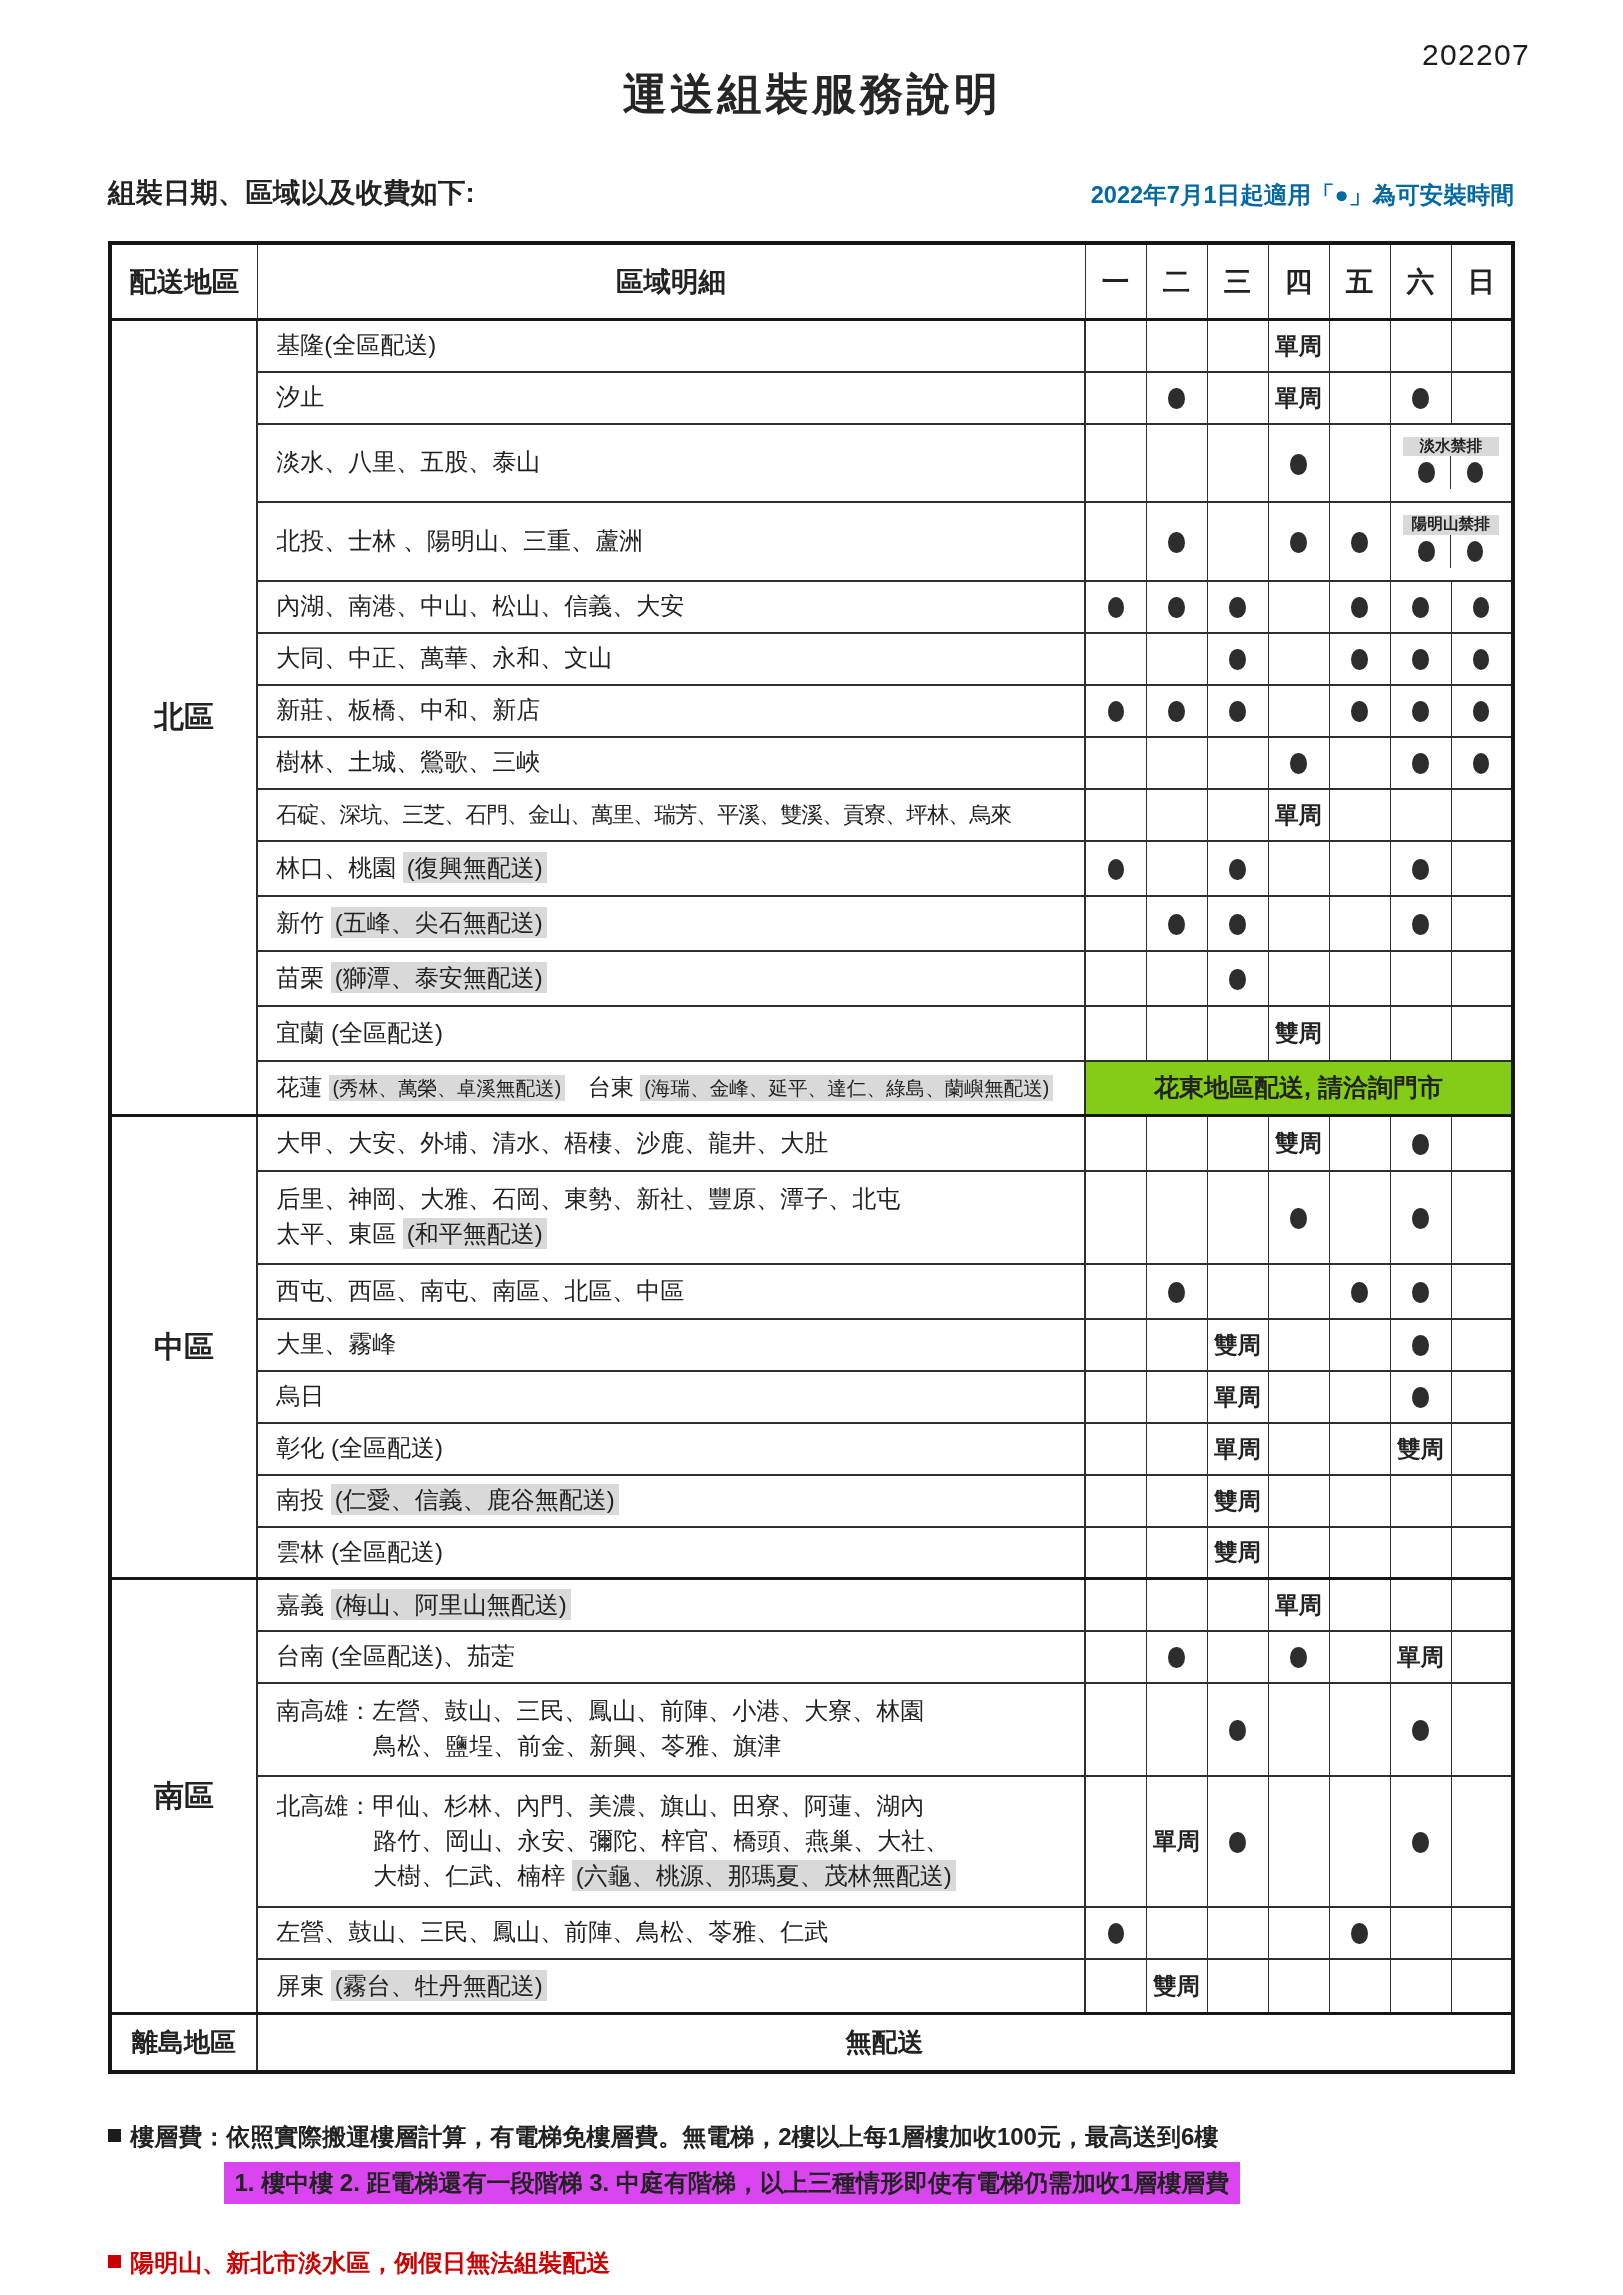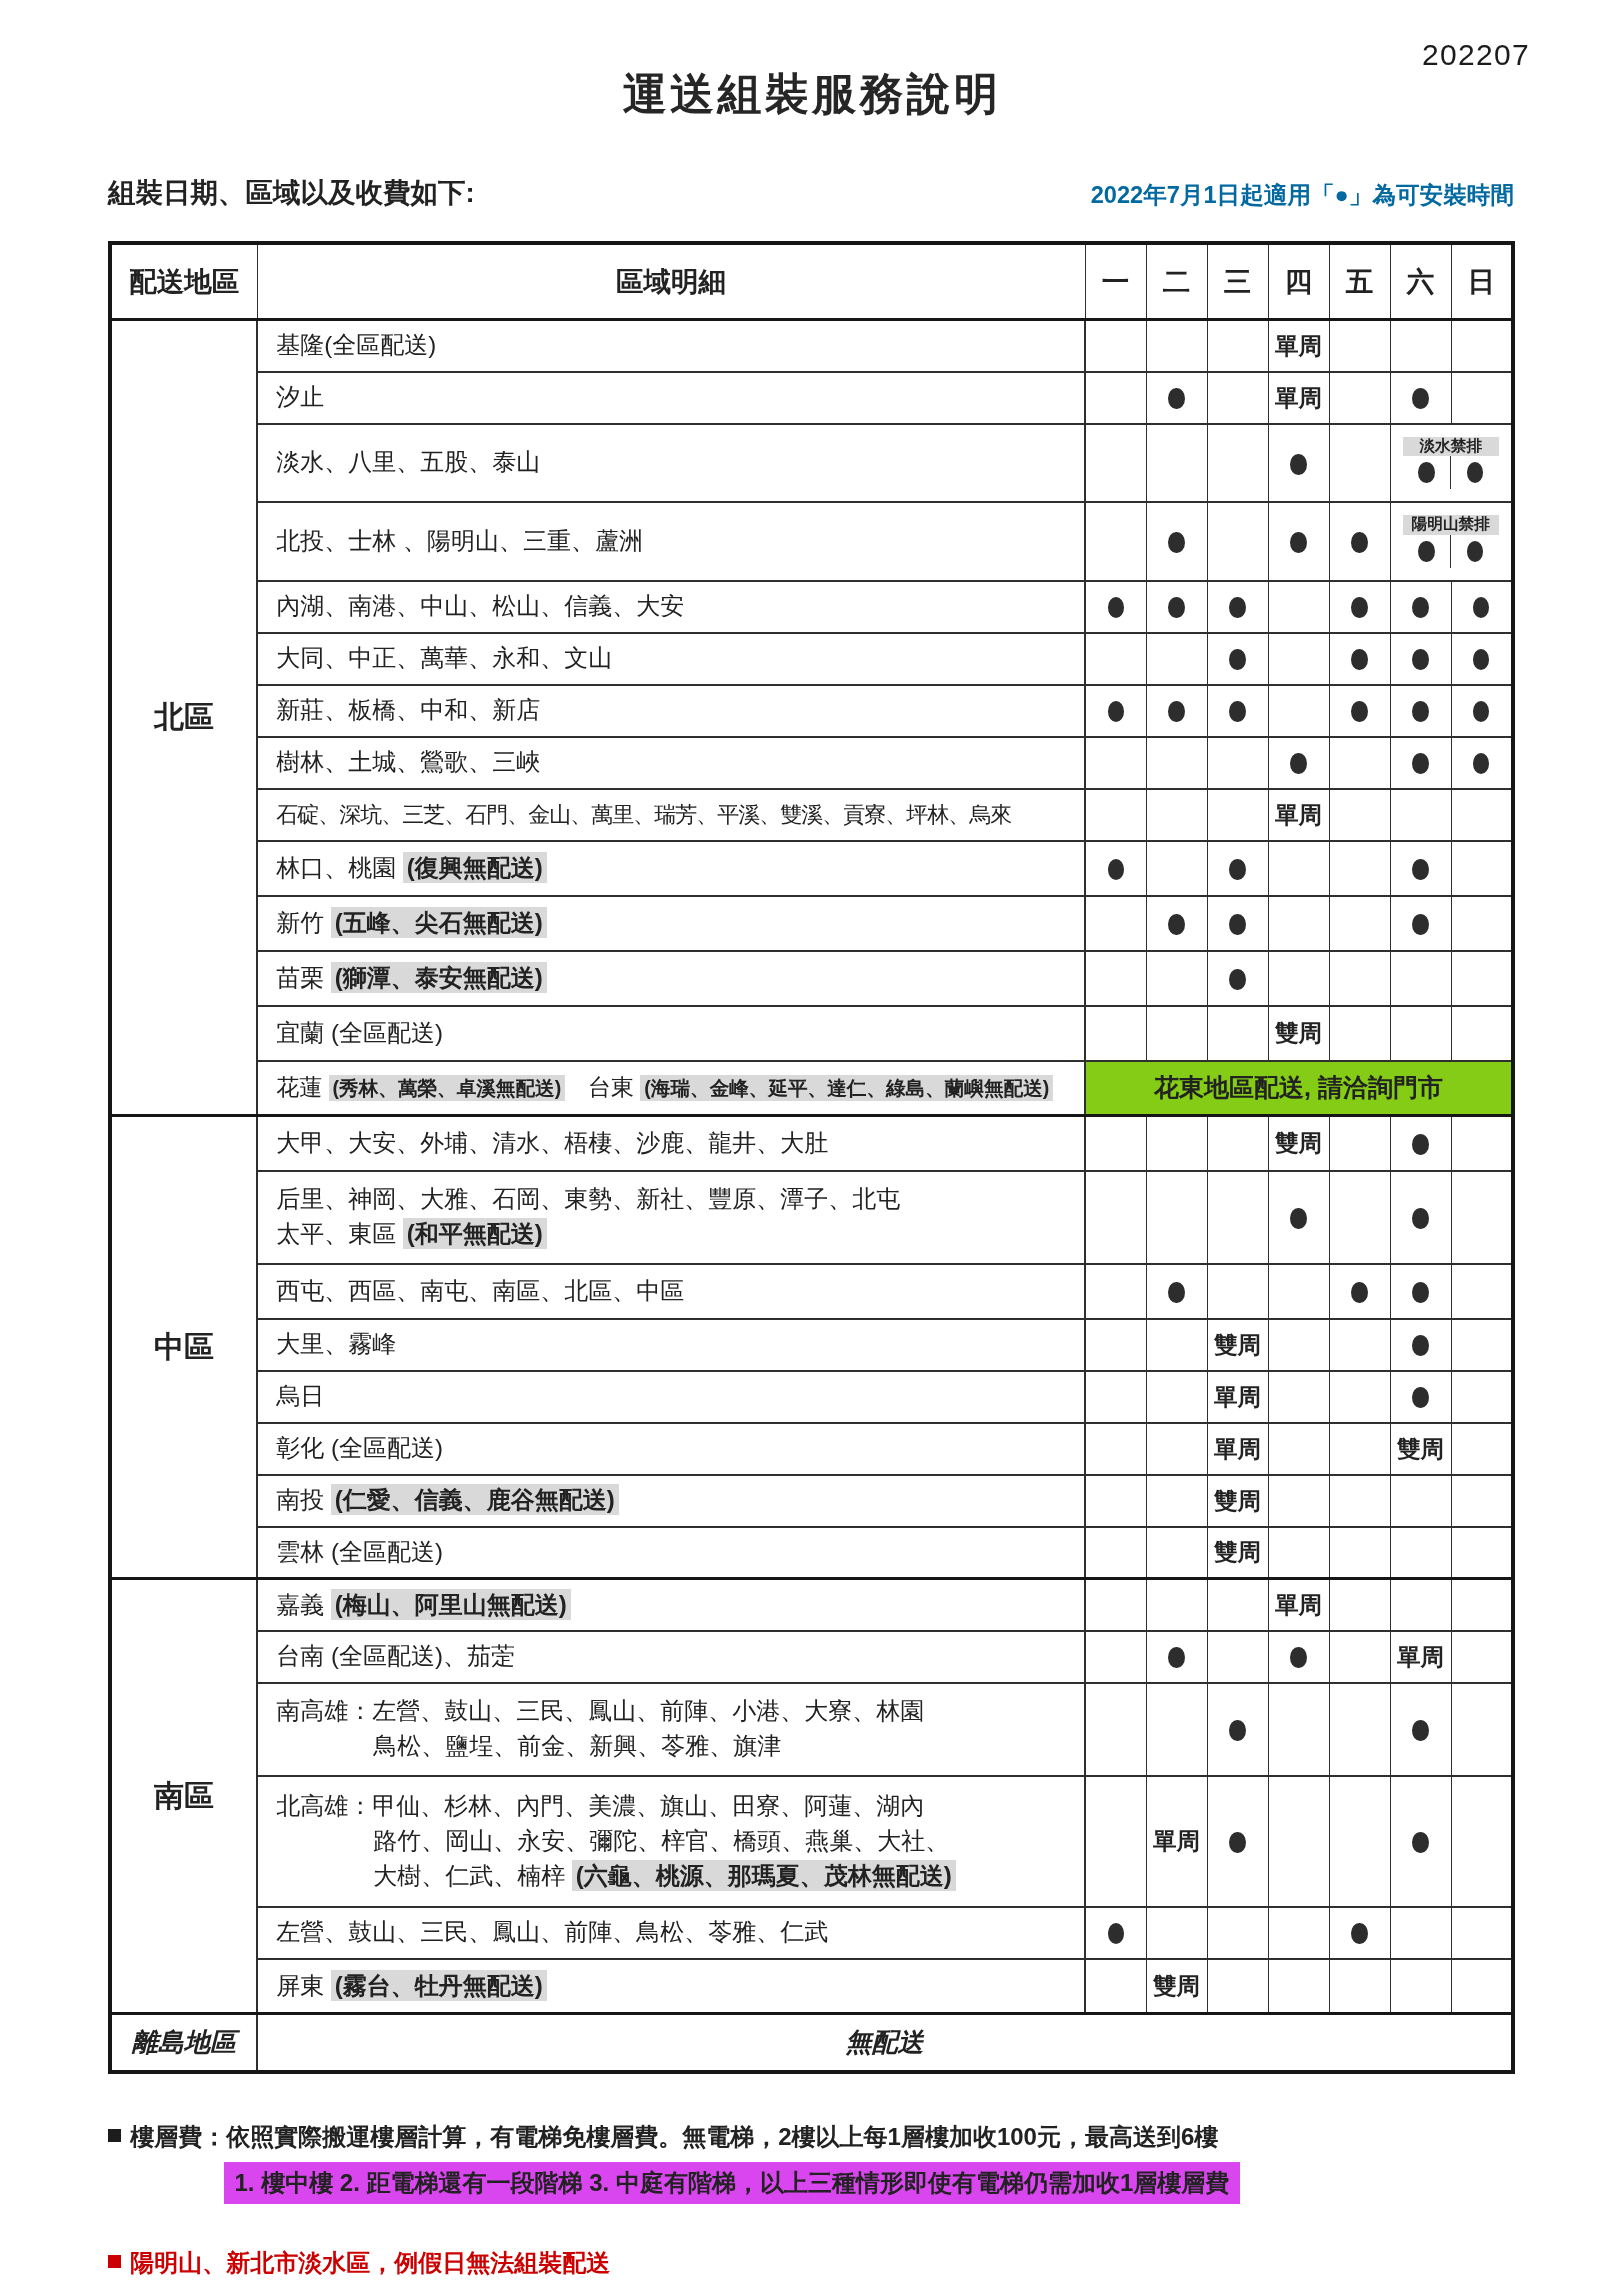--- a/index.html
+++ b/index.html
@@ -24,24 +24,24 @@
   .sched thead th{border-bottom:3.9px solid #161616;height:71px;font-size:27.5px;font-weight:800;color:#222;background:#fff;}
   .sched tr.sec>td{border-top:3.9px solid #161616;}
   td.region{border-right:2.6px solid #2f2f2f;text-align:center;font-weight:800;font-size:30px;color:#222;}
   td.region.small{font-size:26px;}
   td.area{border-right:2.6px solid #2f2f2f;font-size:24px;padding:5.2px 5.2px 5.2px 18.3px;line-height:1.45;font-weight:500;}
   td.area .line{display:block;white-space:nowrap;}
   td.area .line.ind{padding-left:97px;}
   td.area.tight{font-size:23px;}
   td.area.tight .hl{font-size:19.6px;}
   td.area.tight2{font-size:22px;letter-spacing:-1px;}
-  .hl{background:#d9d9d9;font-weight:700;padding:2px 3.9px;}
+  .hl{background:#d9d9d9;font-weight:400;padding:2px 3.9px;}
   td.day{text-align:center;vertical-align:middle;font-weight:800;font-size:23.6px;color:#222;}
   .dot{display:inline-block;width:16.4px;height:21px;border-radius:50%;background:#2d2d2d;vertical-align:middle;}
-  tr.r1{height:52px;} tr.rb{height:55px;} tr.r2{height:93px;} tr.r3{height:131px;} tr.ri{height:58px;font-style:italic;}
+  tr.r1{height:52px;} tr.rb{height:55px;} tr.r2{height:93px;} tr.r3{height:131px;} tr.ri{height:58px;}
   
   td.special{padding:12px;vertical-align:top;}
   .sp-banner{height:19.6px;background:#d9d9d9;display:flex;align-items:center;justify-content:center;
     font-size:15.7px;font-weight:800;color:#222;}
   .sp-halves{display:flex;height:33px;align-items:center;}
   .sp-halves .half{flex:1;display:flex;align-items:center;justify-content:center;height:100%;}
   .sp-halves .half + .half{border-left:1.3px solid #2f2f2f;}
   
   td.hua{background:#84cc16;text-align:center;font-size:25px;font-weight:800;color:#222;}
   td.mergedall{text-align:center;font-size:26px;font-weight:800;color:#222;}

